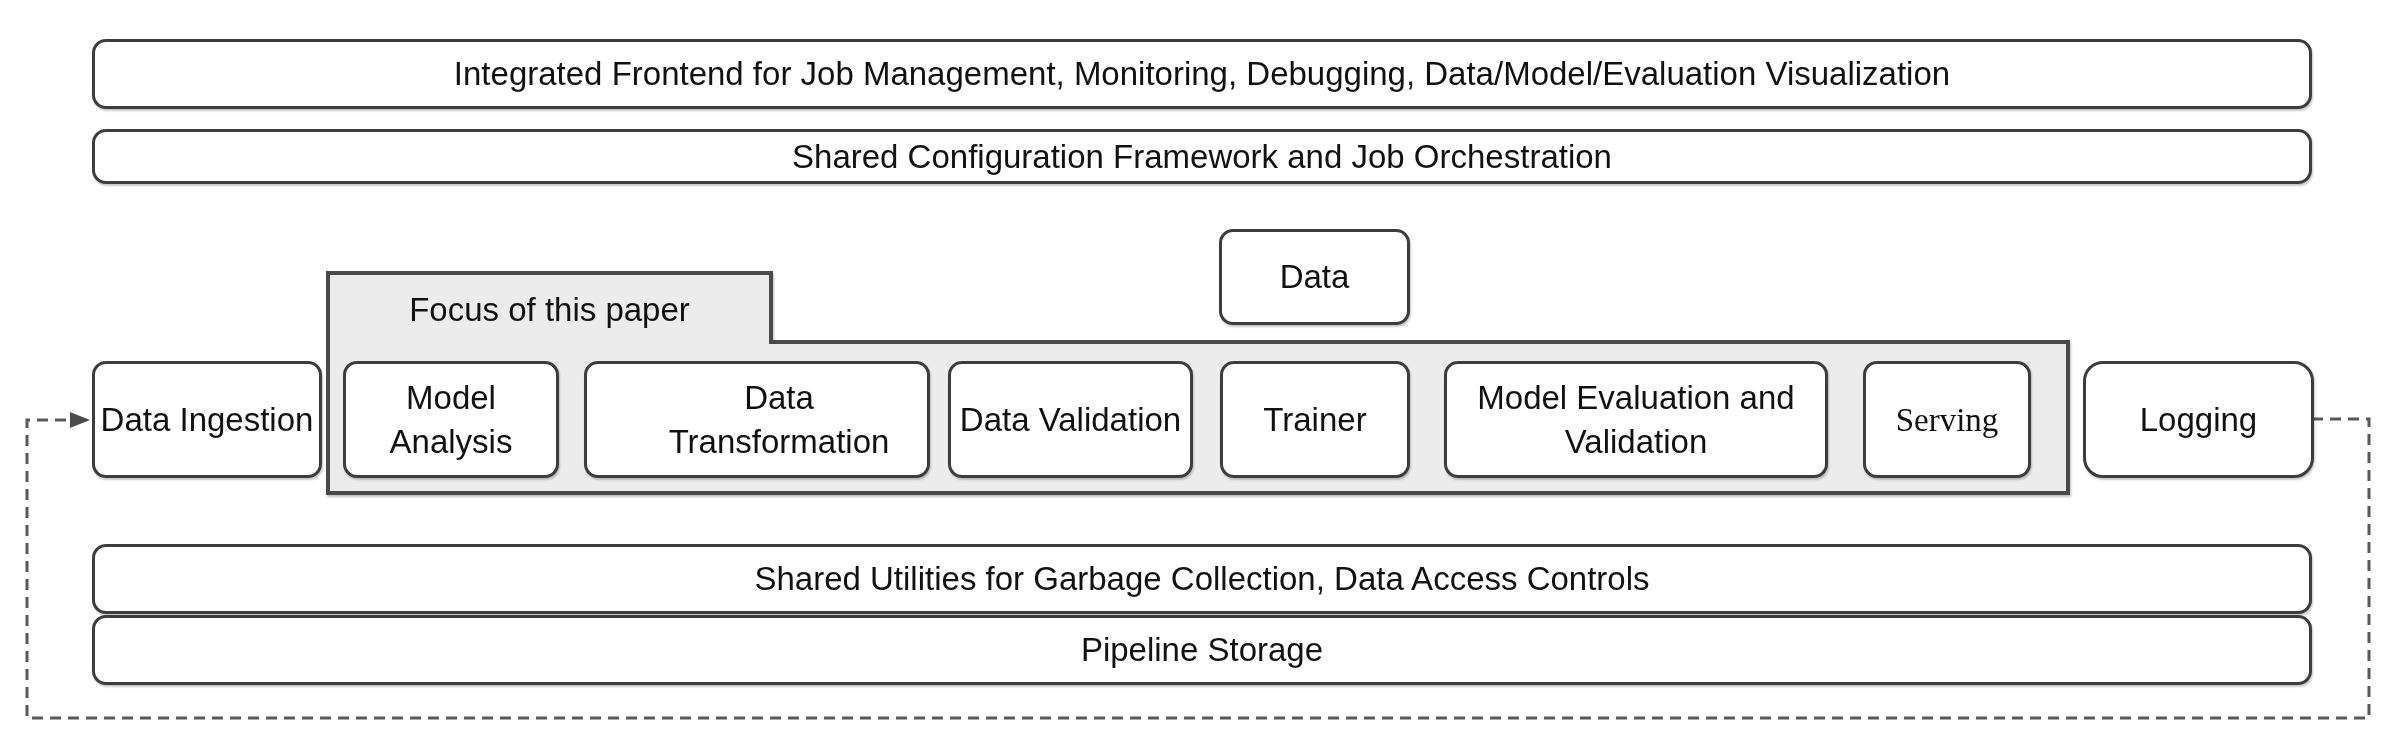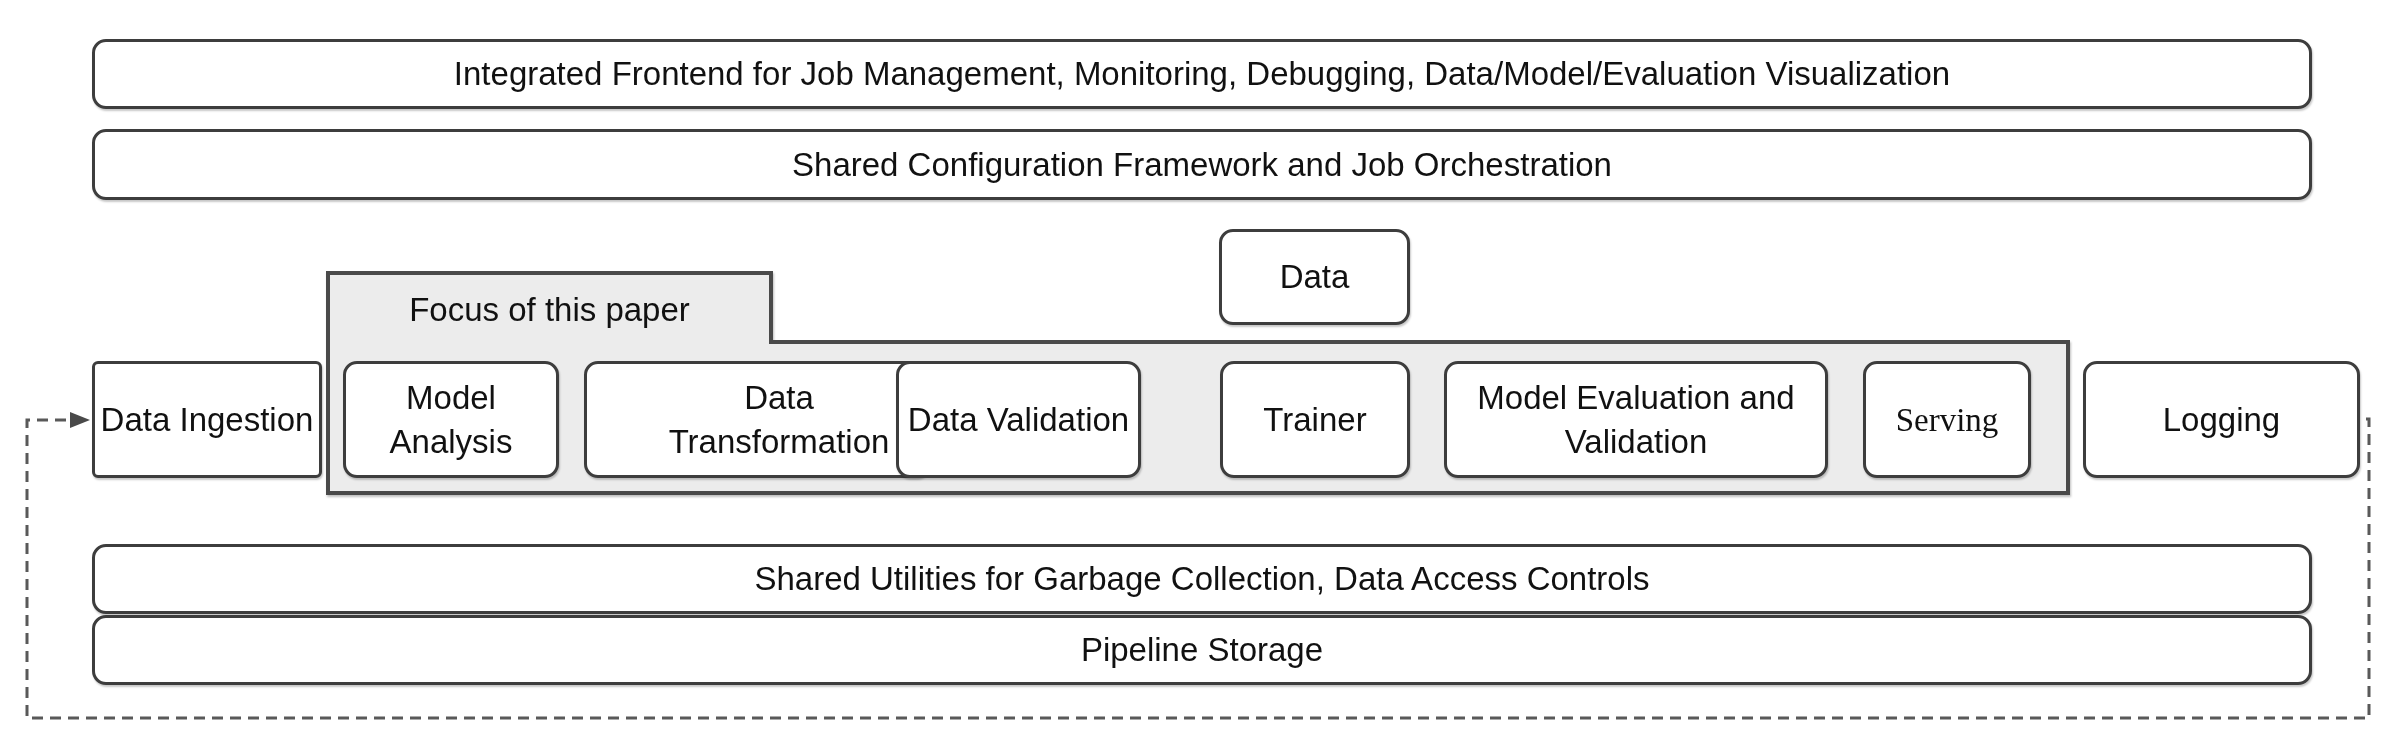--- a/index.html
+++ b/index.html
@@ -61,35 +61,35 @@
     height: 69px;
     display: flex;
     align-items: center;
     justify-content: center;
     font-size: 33px;
     color: #111111;
   }
   
   .bar { left: 92px; width: 2220px; }
   .bar-frontend   { top: 39px;  height: 70px; }
-  .bar-config     { top: 129px; height: 71px; }
+  .bar-config     { top: 129px; height: 55px; }
   .bar-utilities  { top: 544px; height: 70px; }
   .bar-storage    { top: 615px; height: 70px; }
   
   .box-tuner { left: 1219px; top: 229px; width: 191px; height: 96px; }
   
   .comp { top: 361px; height: 117px; }
-  .box-ingestion      { left: 92px;   width: 230px; border-radius: 6px; }
+  .box-ingestion      { left: 92px;   width: 230px; }
   .box-analysis       { left: 343px;  width: 216px; }
   .box-transformation { left: 584px;  width: 346px; padding-left: 44px; }
-  .box-validation     { left: 896px;  width: 245px; }
+  .box-validation     { left: 948px;  width: 245px; }
   .box-trainer        { left: 1220px; width: 190px; }
   .box-modeleval      { left: 1444px; width: 384px; }
   .box-serving        { left: 1863px; width: 168px; font-family: Liberation Serif, serif; }
-  .box-logging        { left: 2083px; width: 277px; }
+  .box-logging        { left: 2083px; width: 231px; border-radius: 20px; }
 </style>
 </head>
 <body>
 
 <div class="canvas">
 
   <svg class="wire-layer" viewBox="0 0 2400 748">
 
     <path class="dashed-loop" d="M 2312 419 L 2369 419 L 2369 718 L 27 718 L 27 420 L 70 420"></path>
     <polygon class="arrowhead" points="70,412 70,428 90,420"></polygon>

